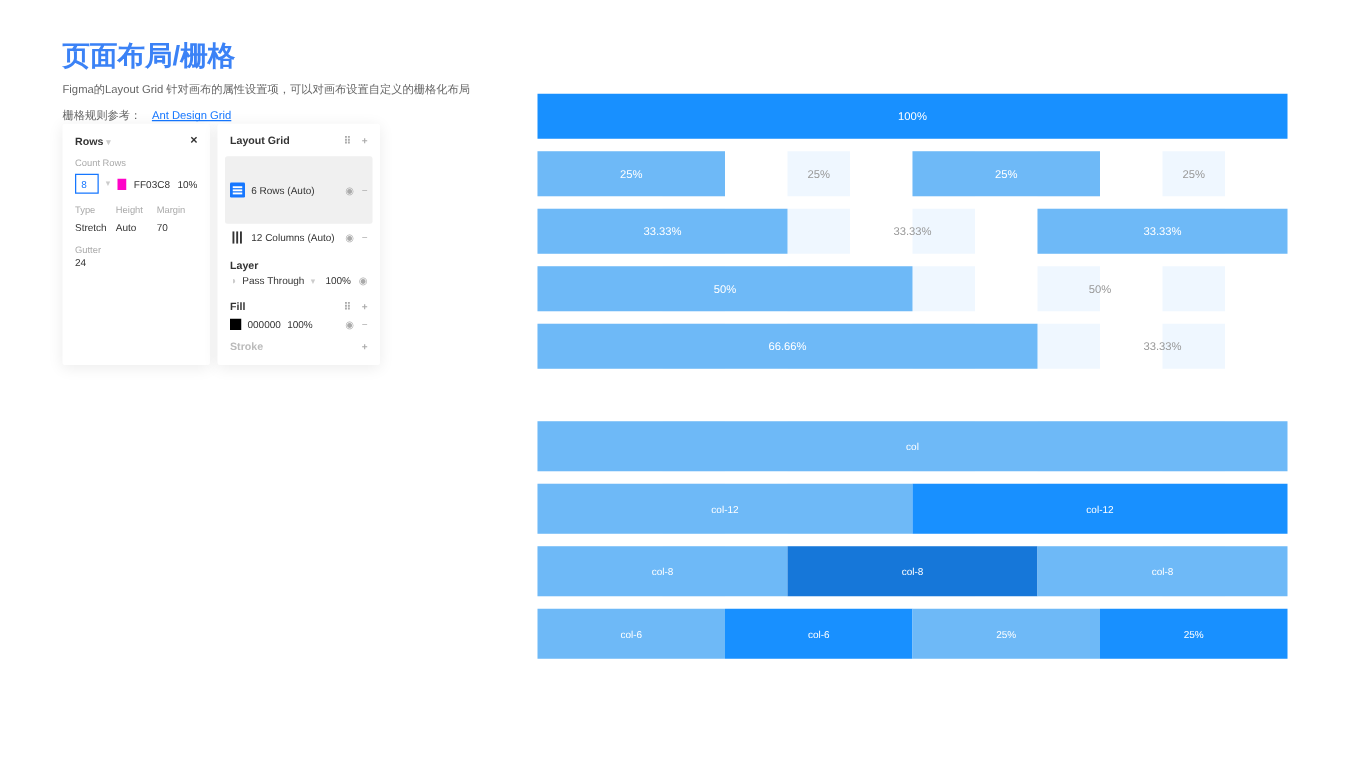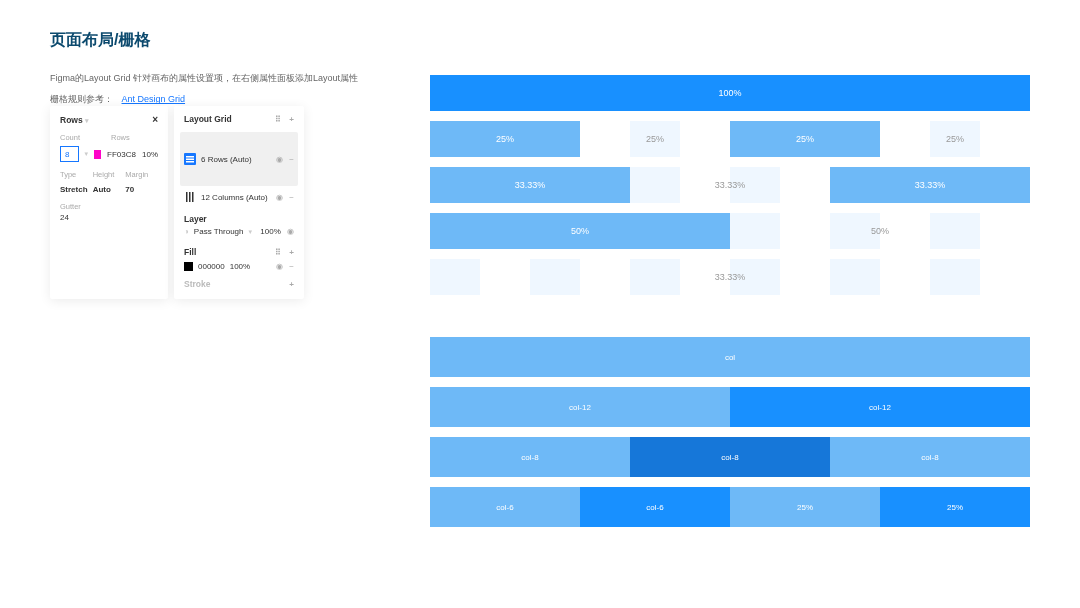--- a/index.html
+++ b/index.html
@@ -1,33 +1,33 @@
 <!DOCTYPE html>
 <html><head>
 <meta charset="utf-8">
 <style>
 * { box-sizing: border-box; margin: 0; padding: 0; }
 body { font-family: -apple-system, "PingFang SC", "Helvetica Neue", Arial, sans-serif; background: #fff; width: 1080px; height: 608px; overflow: hidden; position: relative; }
 .page { display: flex; padding: 30px 50px 30px 50px; gap: 50px; }
 .left { width: 330px; flex-shrink: 0; }
 .right { flex: 1; padding-top: 45px;}
-h1 { font-size: 16px; font-weight: 700; margin-bottom: 20px; color: #0c4a6e; }
+h1 { font-size: 22px; font-weight: 700; margin-bottom: 4px; color: #3b82f6; }
 .desc { font-size: 9px; color: #666; margin-bottom: 8px; line-height: 1.6;}
 .ref { font-size: 9px; color: #666; }
 .ref a { color: #1677ff; text-decoration: underline; margin-left: 6px;}
 .section-title { font-size: 11px; font-weight: 700; margin-top: 50px; margin-bottom: 6px; color:#222;}
 .section-desc { font-size: 8px; color: #666; line-height: 1.6; max-width: 160px; margin-bottom: 18px;}
 .panels { display: flex; gap: 6px; }
 .panel { background: #fff; border-radius: 2px; box-shadow: 0 2px 12px rgba(0,0,0,0.08); font-size: 8px; color: #333;}
 .panel.rows { width: 118px; padding: 8px 10px 12px 10px; }
 .panel.layout { width: 130px; padding: 8px 10px 10px 10px; }
 .panel .hdr { display:flex; justify-content:space-between; align-items:center; font-weight:600; margin-bottom:8px; font-size:8.5px;}
 .close-x { font-size: 10px; color: #333; cursor: pointer;}
 .panel label { color: #aaa; font-size: 7.5px; display:block; margin-bottom:2px;}
-.row-label-row { display:flex; gap:31px; margin-bottom:2px;}
+.row-label-row { display:flex; gap:2px; margin-bottom:2px;}
 .row-inputs { display:flex; gap:6px; align-items:center; margin-bottom:8px;}
 .inp-count { width: 22px; height: 16px; border:1px solid #1677ff; color:#1677ff; font-size:8px; display:flex; align-items:center; padding-left:4px;}
 .dd { color:#ccc; font-size:7px;}
 .swatch { width:9px; height:9px; background:#ff03c8; display:inline-block;}
 .val-txt { font-size: 8px;}
 .row3 { display:flex; justify-content:space-between; margin-bottom:8px;}
 .row3 > div {flex:1;}
 .lg-row { display:flex; align-items:center; justify-content:space-between; padding:3px 0; font-size:8px;}
 .lg-row.sel { background:#f0f0f0; border-radius:2px; padding:21px 4px; margin: 2px -4px;}
 .lg-iconbox { width:12px; height:12px; background:#1677ff; display:inline-flex;align-items:center;justify-content:center; border-radius:1px;}
@@ -49,21 +49,21 @@
 .bot-row { height: 40px;}
 .bot-row .cell { font-size: 8px;}
 .darker { background:#1677d9 !important;}
 </style>
 </head>
 <body>
 
 <div class="page">
   <div class="left">
     <h1>页面布局/栅格</h1>
-    <p class="desc">Figma的Layout Grid 针对画布的属性设置项，在右侧属性面板添加Layout属性</p>
+    <p class="desc">Figma的Layout Grid 针对画布的属性设置项，可以对画布设置自定义的栅格化布局</p>
     <p class="ref">
       <span>栅格规则参考：</span>
       <a href="#">Ant Design Grid</a>
     </p>
 
 
     <div class="panels">
 
       <div class="panel rows">
         <div class="hdr">
@@ -85,21 +85,21 @@
           <div>
               <label>Type</label>
             </div>
           <div>
               <label>Height</label>
             </div>
           <div>
               <label>Margin</label>
             </div>
         </div>
-        <div class="row3" style="margin-top:-4px;font-weight:bold;">
+        <div class="row3" style="margin-top:-4px;">
           <div class="val-txt">Stretch</div>
           <div class="val-txt">Auto</div>
           <div class="val-txt">70</div>
         </div>
         <label style="margin-top:4px;">Gutter</label>
         <div class="val-txt">24</div>
       </div>
 
       <div class="panel layout">
         <div class="hdr">
@@ -241,20 +241,21 @@
             <span></span>
             <span></span>
             <span></span>
             <span></span>
             <span></span>
             <span></span>
             <span></span>
             <span></span>
             <span></span>
           </div>
+        <div class="cell light" style="flex:2">66.66%</div>
         <div class="cell ghost" style="flex:1">33.33%</div>
       </div>
 
       <div class="grid-gap-big"></div>
 
       <div class="grid-row bot-row with-stripes">
         <div class="stripes">
             <span></span>
             <span></span>
             <span></span>

